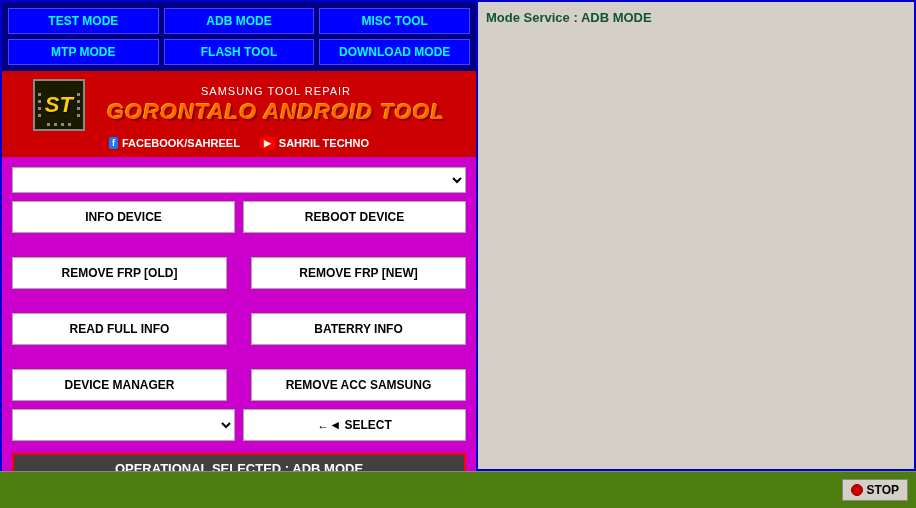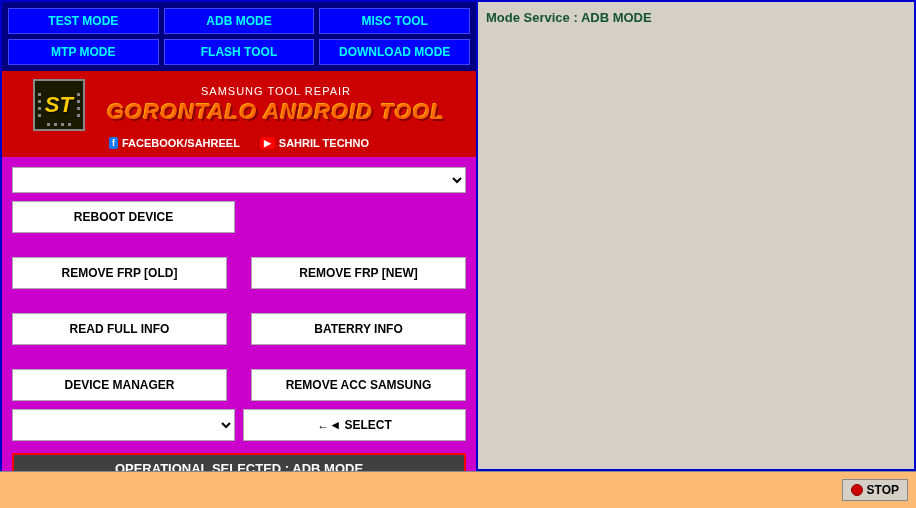--- a/index.html
+++ b/index.html
@@ -259,21 +259,21 @@
     }
 
     .log-area {
       flex: 1;
       background: #d4d0c8;
     }
 
     
     .bottom-bar {
       height: 22px;
-      background: #fdba74;
+      background: #4d7c0f;
       border-top: 1px solid #888;
       display: flex;
       align-items: center;
       justify-content: flex-end;
       padding: 18px 8px;
     }
 
     .stop-btn {
       display: flex;
       align-items: center;
@@ -352,20 +352,21 @@
 
     <div class="content-area">
 
       <div class="dropdown-row">
         <select class="device-dropdown">
           <option value=""></option>
         </select>
       </div>
 
       <div class="action-row">
+        <button class="action-btn">INFO DEVICE</button>
         <button class="action-btn">REBOOT DEVICE</button>
       </div>
 
       <div class="spacer"></div>
 
       <div class="grid-6btn">
         <button class="action-btn">REMOVE FRP [OLD]</button>
         <button class="action-btn">REMOVE FRP [NEW]</button>
         <button class="action-btn">READ FULL INFO</button>
         <button class="action-btn">BATERRY INFO</button>

